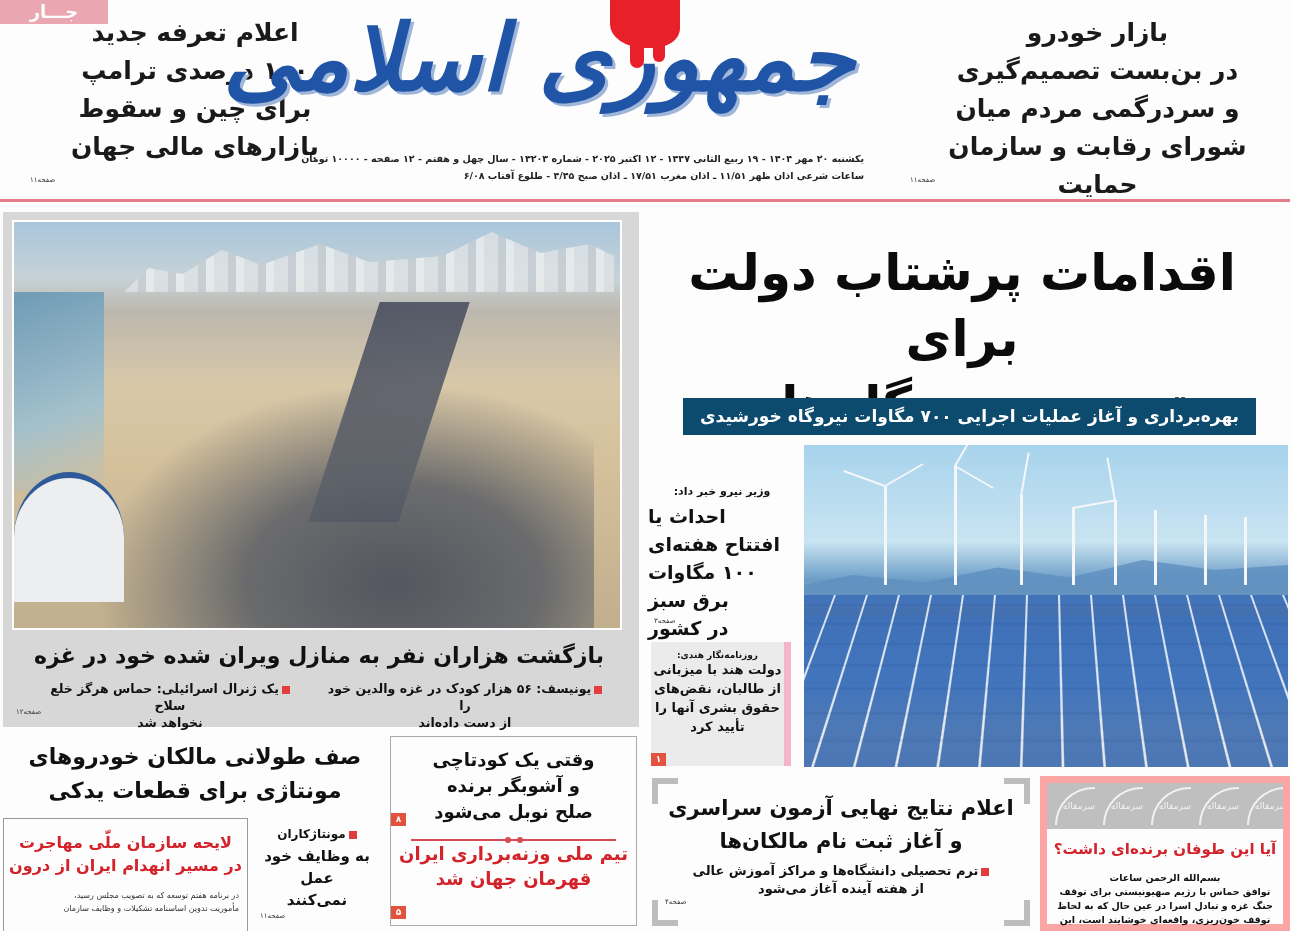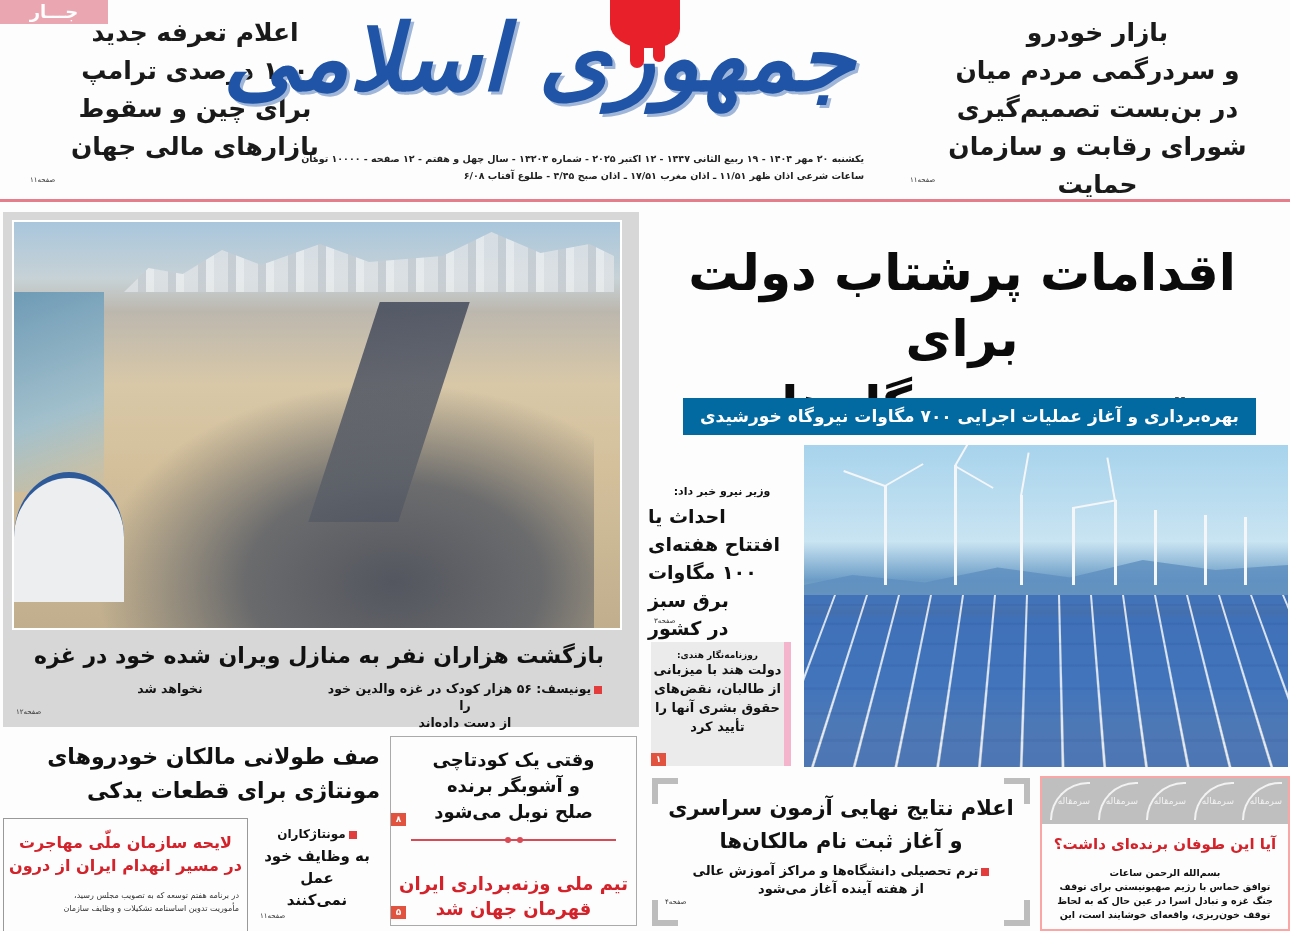--- a/index.html
+++ b/index.html
@@ -45,21 +45,21 @@
   .tent { position: absolute; left: 0; top: 250px; width: 110px; height: 130px; background: #eceef0;
     border-radius: 60% 60% 0 0; border-top: 6px solid #2f5a9a; }
 
   .gaza-hl { font-size: 22px; font-weight: bold; }
   .sub-item { font-size: 12.5px; font-weight: bold; line-height: 17px; text-align: center; }
   .bullet { display: inline-block; width: 8px; height: 8px; background: #e23c3c; margin-left: 3px; vertical-align: middle; }
 
   
   .main-hl { right: 8px; top: 240px; width: 640px; font-size: 50px; font-weight: 900; line-height: 66px; text-align: center;
     color: #0b0b0b; letter-spacing: -1px; }
-  .pink-bar { left: 683px; top: 398px; width: 573px; height: 37px; background: #0369a1; color: #fff;
+  .pink-bar { left: 683px; top: 398px; width: 573px; height: 37px; background: #0c4a6e; color: #fff;
     font-size: 17px; font-weight: bold; line-height: 37px; text-align: center; white-space: nowrap; }
 
   
   .solar { left: 804px; top: 445px; width: 484px; height: 322px; overflow: hidden;
     background: linear-gradient(180deg, #a7d3ec 0%, #c9e4f2 30%, #6b9cc6 42%, #8aa7b8 48%, #7a6a55 52%, #4c78b8 54%, #6a9fd6 75%, #d8c4a0 88%, #cbb48c 100%); }
   .mtn { position: absolute; left: 0; top: 110px; width: 100%; height: 50px; background: #5e8fbf; opacity: .8;
     clip-path: polygon(0 60%, 10% 40%, 25% 55%, 40% 25%, 55% 45%, 70% 10%, 85% 30%, 100% 20%, 100% 100%, 0 100%); }
   .panels { position: absolute; left: 0; top: 150px; width: 100%; height: 150px;
     background: repeating-linear-gradient(90deg, #3d6fb8 0 30px, #e8eef5 30px 32px),
                 repeating-linear-gradient(0deg, transparent 0 18px, #e8eef5 18px 20px);
@@ -68,30 +68,30 @@
   .blade { position: absolute; width: 44px; height: 2px; background: #f4f6f8; transform-origin: left center; }
 
   
   .minister { font-size: 11px; font-weight: bold; }
   .minister-hl { font-size: 19px; font-weight: bold; line-height: 28px; text-align: left; }
   .india-box { left: 651px; top: 642px; width: 140px; height: 124px; background: #ebebeb; border-right: 7px solid #f4b4cb; }
   .india-hl { font-size: 13px; font-weight: bold; line-height: 19px; text-align: center; }
   .badge { width: 15px; height: 13px; background: #e2533f; color: #fff; font-size: 9px; text-align: center; line-height: 13px; font-weight: bold; }
 
   
-  .car-hl { font-size: 22px; font-weight: bold; line-height: 34px; text-align: right; }
+  .car-hl { font-size: 22px; font-weight: bold; line-height: 34px; text-align: center; }
   .migr-box { left: 3px; top: 818px; width: 245px; height: 120px; border: 1px solid #999; border-bottom: none; }
   .red-hl { color: #d3222a; font-weight: bold; text-align: center; }
   .tiny { font-size: 8px; color: #333; line-height: 13px; text-align: justify; }
   .center-box { left: 390px; top: 736px; width: 247px; height: 190px; border: 1px solid #aaa; }
   .divider { height: 2px; background: #d94a55; }
   .dot { position: absolute; width: 6px; height: 6px; background: #d94a55; border-radius: 50%; top: -2px; }
   .exam-hl { font-size: 21px; font-weight: bold; line-height: 33px; text-align: center; }
   .corner { position: absolute; border-color: #bdbdbd; border-style: solid; width: 26px; height: 26px; }
-  .editorial { left: 1040px; top: 776px; width: 250px; height: 155px; border: 2px solid #fca5a5; }
+  .editorial { left: 1040px; top: 776px; width: 250px; height: 155px; border: 7px solid #fca5a5; }
   .ed-band { height: 46px; background: #bfbfbf; position: relative; overflow: hidden; }
   .ed-swirl { position: absolute; top: 4px; width: 40px; height: 38px; border-top: 2px solid #fff; border-left: 2px solid #fff;
     border-radius: 40px 0 0 0; opacity: .8; color: #fff; font-size: 9px; padding: 12px 0 0 6px; }
 </style>
 </head>
 <body>
 
 <div class="abs watermark">جـــار</div>
 
 <div class="abs" style="left:60px; top:14px; width:270px;">
@@ -107,42 +107,43 @@
   <div class="logo-drip1"></div>
   <div class="logo-drip2"></div>
   <div class="logo-text">جمهوری اسلامی</div>
 </div>
 
 <div class="abs dateline" style="right:426px; top:153px;">یکشنبه ۲۰ مهر ۱۴۰۴ - ۱۹ ربیع الثانی ۱۴۴۷ - ۱۲ اکتبر ۲۰۲۵ - شماره ۱۳۲۰۳ - سال چهل و هفتم - ۱۲ صفحه - ۱۰۰۰۰ تومان</div>
 <div class="abs dateline" style="right:426px; top:170px; letter-spacing:.6px;">ساعات شرعی  اذان ظهر ۱۱/۵۱ ـ اذان مغرب ۱۷/۵۱ ـ اذان صبح ۴/۴۵ - طلوع آفتاب ۶/۰۸</div>
 
 <div class="abs" style="left:915px; top:14px; width:365px;">
   <div class="side-hl">بازار خودرو</div>
+  <div class="side-hl">در بن‌بست تصمیم‌گیری</div>
   <div class="side-hl">و سردرگمی مردم میان</div>
-  <div class="side-hl">در بن‌بست تصمیم‌گیری</div>
   <div class="side-hl">شورای رقابت و سازمان حمایت</div>
 </div>
 <div class="abs pageref" style="left:910px; top:176px;">صفحه۱۱</div>
 
 <div class="abs top-rule"></div>
 
 <div class="abs photo-box"></div>
 <div class="abs photo-inner">
   <div class="skyline"></div>
   <div class="sea"></div>
   <div class="crowd2"></div>
   <div class="crowd"></div>
   <div class="tent"></div>
 </div>
 <div class="abs gaza-hl center" style="left:14px; top:643px; width:610px;">بازگشت هزاران نفر به منازل ویران شده خود در غزه</div>
 <div class="abs sub-item" style="left:320px; top:680px; width:290px;">
   <div><span class="bullet"></span><span>یونیسف: ۵۶ هزار کودک در غزه والدین خود را</span></div>
   <div>از دست داده‌اند</div>
 </div>
 <div class="abs sub-item" style="left:40px; top:680px; width:260px;">
+  <div><span class="bullet"></span><span>یک ژنرال اسرائیلی: حماس هرگز خلع سلاح</span></div>
   <div>نخواهد شد</div>
 </div>
 <div class="abs pageref" style="left:16px; top:708px;">صفحه۱۲</div>
 
 <div class="abs main-hl">
   <div>اقدامات پرشتاب دولت برای</div>
   <div>توسعه نیروگاه‌های خورشیدی</div>
 </div>
 <div class="abs pink-bar">بهره‌برداری و آغاز عملیات اجرایی ۷۰۰ مگاوات نیروگاه خورشیدی</div>
 
@@ -207,21 +208,21 @@
 <div class="abs center-box">
   <div style="margin-top:10px;">
     <div class="center" style="font-size:18px; font-weight:bold; line-height:26px;">وقتی یک کودتاچی</div>
     <div class="center" style="font-size:18px; font-weight:bold; line-height:26px;">و آشوبگر برنده</div>
     <div class="center" style="font-size:18px; font-weight:bold; line-height:26px;">صلح نوبل می‌شود</div>
   </div>
   <div class="divider" style="position:relative; margin:14px 20px 0;">
     <span class="dot" style="left:94px;"></span>
     <span class="dot" style="left:106px;"></span>
   </div>
-  <div style="margin-top:30px;">
+  <div style="margin-top:0;">
     <div class="red-hl" style="font-size:18px; line-height:25px;">تیم ملی وزنه‌برداری ایران</div>
     <div class="red-hl" style="font-size:18px; line-height:25px;">قهرمان جهان شد</div>
   </div>
 </div>
 <div class="abs badge" style="left:391px; top:813px;">۸</div>
 <div class="abs badge" style="left:391px; top:906px;">۵</div>
 
 <div class="abs" style="left:648px; top:776px; width:386px; height:150px;">
   <span class="corner" style="left:4px; top:2px; border-width:6px 0 0 6px;"></span>
   <span class="corner" style="right:4px; top:2px; border-width:6px 6px 0 0;"></span>

